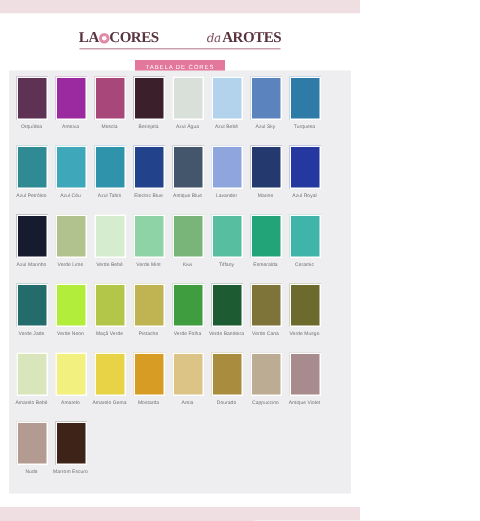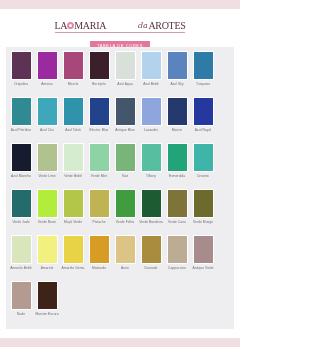--- a/index.html
+++ b/index.html
@@ -55,21 +55,21 @@
     font-family: "Liberation Serif", serif;
     font-size: 10px;
     letter-spacing: -0.3px;
     color: #59343f;
     border-bottom: 1px solid #c9a0ab;
     padding-bottom: 1px;
     line-height: 11px;
     white-space: nowrap;
   }
   .brand-a {
-    font-weight: normal;
+    font-weight: bold;
   }
   .brand-flower {
     display: inline-block;
     width: 7px;
     height: 7px;
     border-radius: 50%;
     background: #e08aa6;
     position: relative;
     margin: 0 0px;
     vertical-align: middle;
@@ -155,21 +155,21 @@
 <div class="page">
 
   <div class="band band-top"></div>
 
   <div class="sheet">
 
     <div class="brand">
       <div class="brand-logo">
         <span class="brand-a">LA</span>
         <span class="brand-flower"></span>
-        <span class="brand-a">MARIA</span>
+        <span class="brand-a">CORES</span>
         <span class="brand-script">da</span>
         <span class="brand-a">AROTES</span>
       </div>
       <div>
         <span class="brand-badge">TABELA DE CORES</span>
       </div>
     </div>
 
     <div class="grid-card">
         <div class="row">

